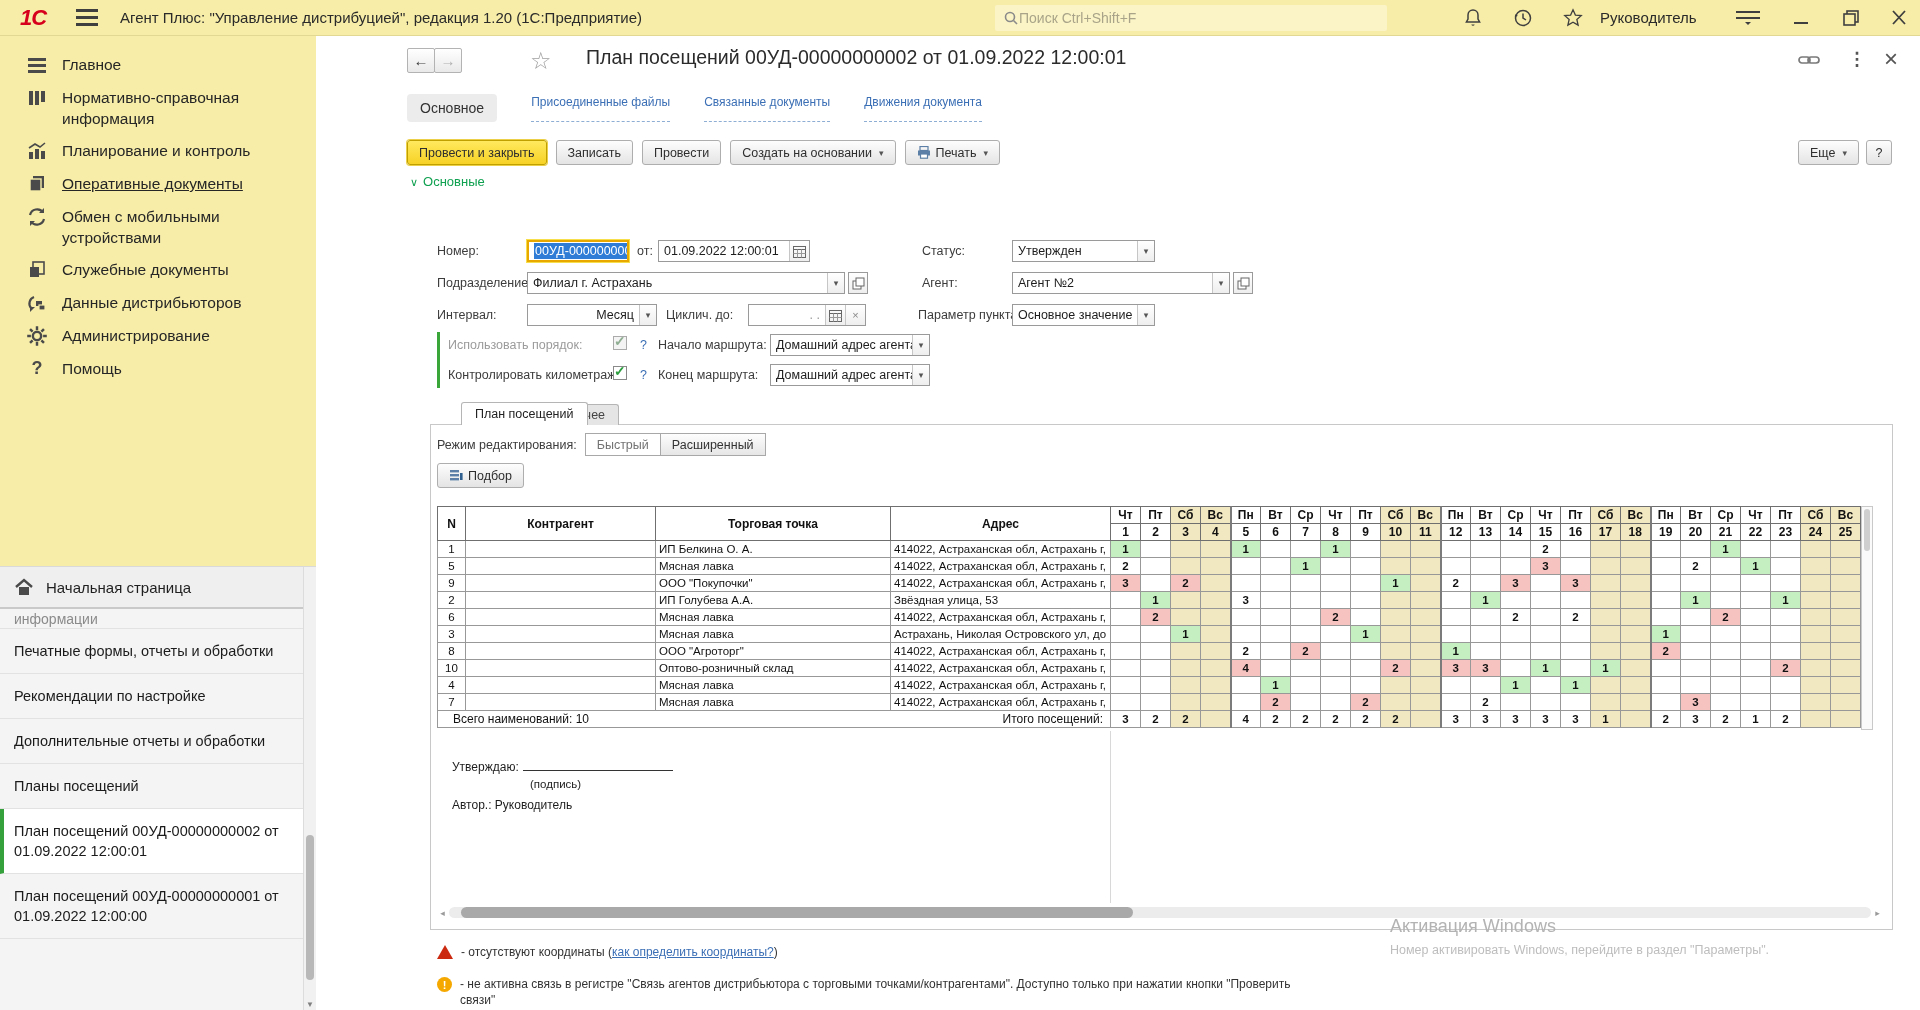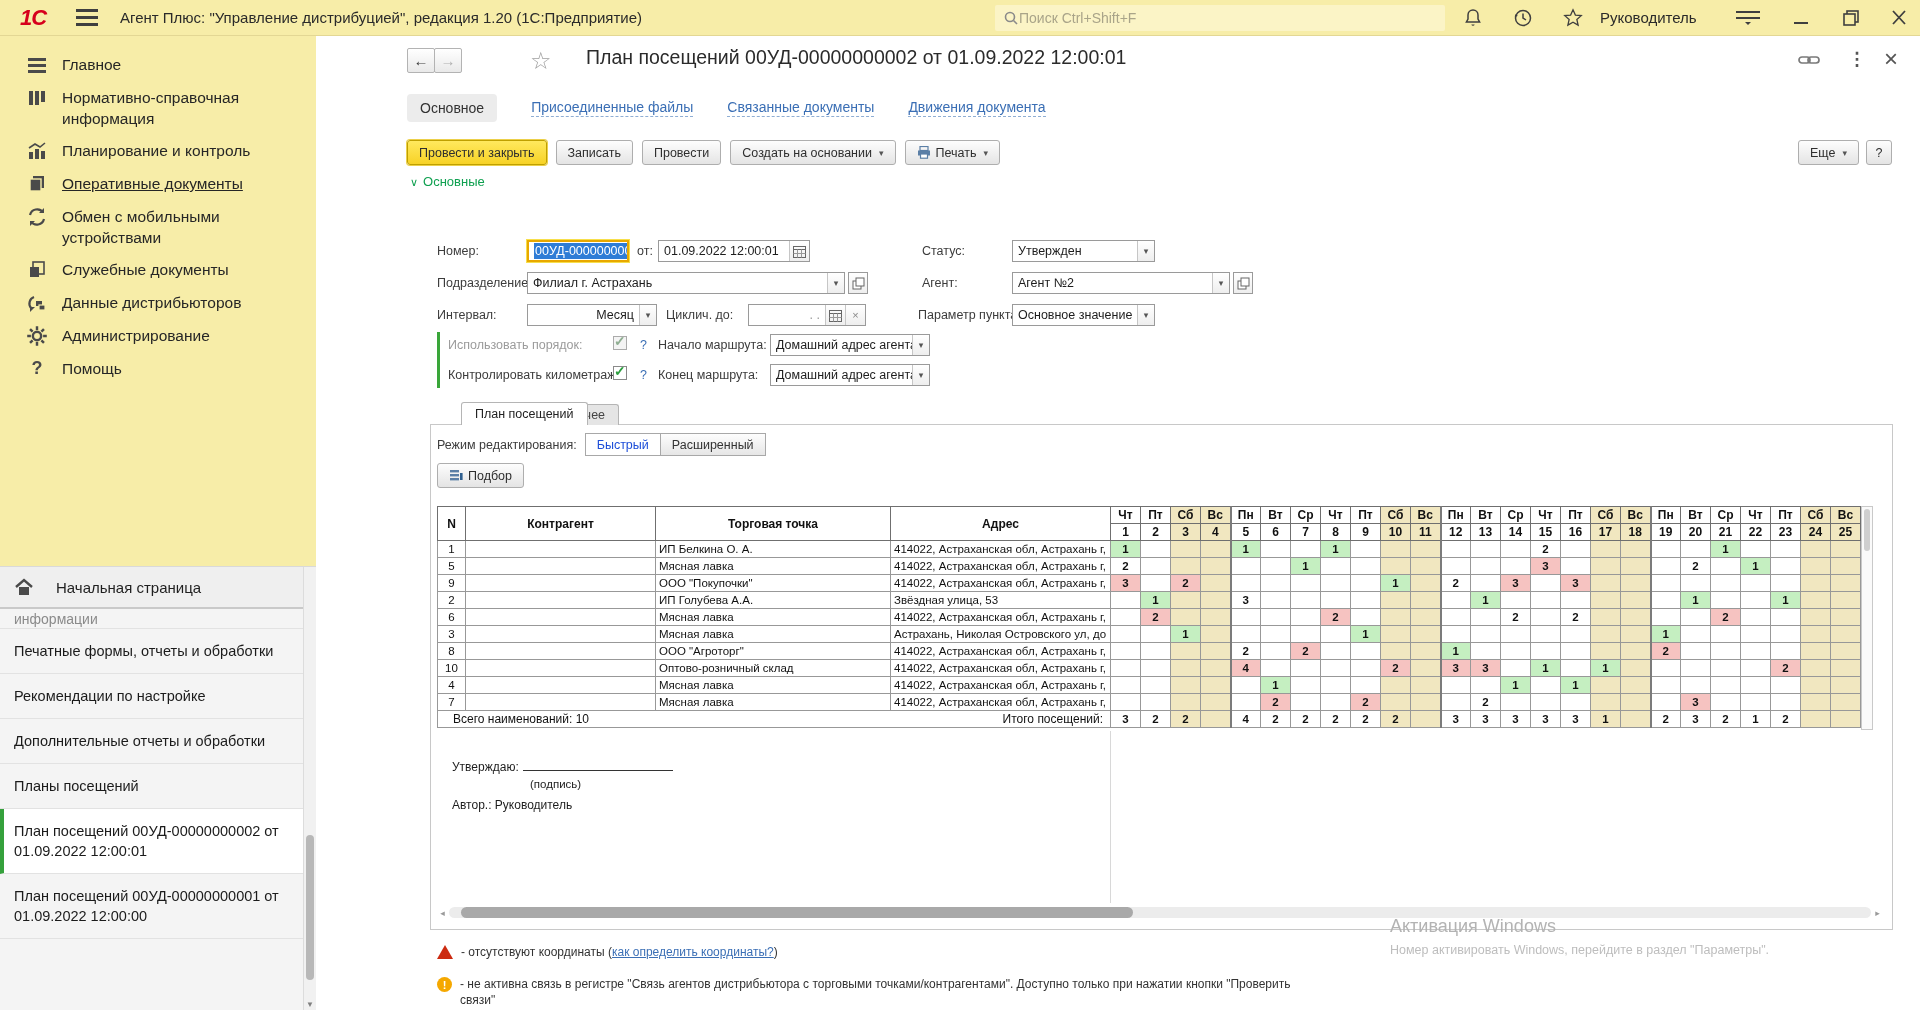--- a/index.html
+++ b/index.html
@@ -8,40 +8,40 @@
   #screen { position:relative; width:1920px; height:1010px; background:#fff; }
 
   
   .topbar { position:absolute; left:0; top:0; width:1920px; height:36px; background:#F7EDA8;
     border-bottom:1px solid #E3D794; z-index:30; }
   .logo-1c { position:absolute; left:20px; top:5px; font-size:22px; font-weight:bold; font-style:italic;
     color:#D6001C; letter-spacing:-1px; }
   .top-burger { position:absolute; left:76px; top:9px; width:22px; height:17px; cursor:pointer; }
   .top-burger i { display:block; height:3px; background:#3f3f3f; margin-bottom:4px; }
   .top-title { position:absolute; left:120px; top:9px; font-size:15px; color:#2a2a2a; white-space:nowrap; }
-  .searchbox { position:absolute; left:995px; top:5px; width:450px; height:26px; background:#FBF4C6;
+  .searchbox { position:absolute; left:995px; top:5px; width:392px; height:26px; background:#FBF4C6;
     border-radius:2px; display:flex; align-items:center; padding:0 8px; }
   .searchbox input { flex:1; border:none; outline:none; background:transparent; font-size:14px; color:#555;
     font-family:"Liberation Sans",sans-serif; }
   .searchbox input::placeholder { color:#A9A489; }
   .top-ico { position:absolute; top:7px; width:24px; height:22px; cursor:pointer; }
   .top-user { position:absolute; left:1600px; top:9px; font-size:15px; color:#2a2a2a; cursor:pointer; }
   .win-btn { position:absolute; top:8px; width:22px; height:20px; cursor:pointer; }
 
   
   .sidebar { position:absolute; left:0; top:36px; width:316px; height:974px; background:#F7EDA8; z-index:20; }
   .side-list { padding:18px 0 0 0; display:flex; flex-direction:column; gap:11px; }
   .side-item { display:flex; align-items:flex-start; gap:14px; padding:0 18px 0 26px; cursor:pointer; }
   .side-item .sicon { width:22px; height:22px; flex:0 0 22px; margin-top:0; }
   .side-item .slabel { font-size:15.5px; color:#262626; line-height:21px; }
   .side-item.active .slabel { text-decoration:underline; }
 
   .side-nav { position:absolute; left:0; top:530px; width:316px; height:444px; background:#F4F4F4;
     border-top:1px solid #D9D9D9; }
-  .home-row { height:42px; background:#EFEFEF; display:flex; align-items:center; gap:22px; padding:0 14px;
+  .home-row { height:42px; background:#EFEFEF; display:flex; align-items:center; gap:12px; padding:0 14px;
     border-bottom:2px solid #C9C9C9; cursor:pointer; }
   .home-row .hlabel { font-size:15px; color:#1f1f1f; }
   .clipped-item { height:20px; overflow:hidden; color:#8a8a8a; font-size:14px; padding:2px 14px;
     border-bottom:1px solid #E2E2E2; }
   .nav-item { padding:12px 30px 12px 14px; font-size:14.5px; color:#1b1b1b; line-height:20px;
     border-bottom:1px solid #E2E2E2; cursor:pointer; }
   .nav-item.selected { background:#FFFFFF; border-left:4px solid #35A13C; padding-left:10px; }
   .side-scroll { position:absolute; right:0; top:0; width:13px; height:444px; background:#F1F1F1;
     border-left:1px solid #DCDCDC; }
   .side-scroll .thumb { position:absolute; left:2px; top:268px; width:8px; height:145px; background:#B8B8B8;
@@ -50,21 +50,21 @@
 
   
   .navbtn { position:absolute; width:28px; height:25px; border:1px solid #b3b3b3;
     background:linear-gradient(#ffffff,#e9e9e9); display:flex; align-items:center; justify-content:center;
     font-size:15px; cursor:pointer; border-radius:2px; }
   .doc-title { position:absolute; left:586px; top:46px; font-size:19.5px; color:#2b2b2b; white-space:nowrap; }
   .hdr-ico { position:absolute; top:50px; cursor:pointer; color:#666; }
 
   .tabs-row { position:absolute; left:407px; top:94px; display:flex; align-items:center; gap:34px; }
   .chip-tab { background:#ECECEC; border-radius:4px; padding:6px 13px; font-size:14px; color:#333; cursor:pointer; }
-  .link-tab { font-size:14px; color:#3B6FB5; border-bottom:1px dashed #8FAED4; padding-bottom:1px; cursor:pointer; }
+  .link-tab { font-size:12px; color:#3B6FB5; border-bottom:1px dashed #8FAED4; padding-bottom:12px; cursor:pointer; }
 
   .toolbar { position:absolute; left:407px; top:140px; display:flex; gap:9px; align-items:center;justify-content:center; }
   .btn { display:inline-flex; align-items:center; gap:5px; height:25px; padding:0 11px;
     background:linear-gradient(#fdfdfd,#e4e4e4); border:1px solid #aeaeae; border-radius:3px;
     font-size:12.5px; color:#2e2e2e; cursor:pointer; white-space:nowrap; }
   .btn.primary { background:linear-gradient(#ffe95e,#f7d226); border:1px solid #bfa000;
     box-shadow:0 0 0 1px #ecd04a; }
   .btn .caret { font-size:9px; color:#555; margin-left:2px; }
   .toolbar-right { position:absolute; right:28px; top:140px; display:flex; gap:7px; }
 
@@ -95,21 +95,21 @@
   .subtab { position:absolute; top:402px; height:23px; display:flex; align-items:center; padding:0 13px;
     font-size:12.5px; border:1px solid #b5b5b5; border-bottom:none; border-radius:3px 3px 0 0; cursor:pointer; }
   .subtab.active { background:#fff; z-index:6; color:#222;margin-left:24px; }
   .subtab.idle { background:#e5e5e5; color:#444; top:404px; height:21px; }
   .panel { position:absolute; left:430px; top:424px; width:1463px; height:506px; background:#fff;
     border:1px solid #C8C8C8; }
 
   .mode-row { position:absolute; left:437px; top:433px; display:flex; align-items:center; font-size:12.5px; color:#3c3c3c; }
   .mode-btn { height:23px; display:flex; align-items:center; padding:0 11px; border:1px solid #a8a8a8;
     background:linear-gradient(#fdfdfd,#e6e6e6); cursor:pointer; font-size:12.5px; color:#333; }
-  .mode-btn.on { background:#fff; color:#1d4ed8; }
+  .mode-btn.on { background:#fff; color:#737373; }
   .mode-btn + .mode-btn { border-left:none; }
 
   .pick-btn { position:absolute; left:437px; top:463px; }
 
   
   table.plan { position:absolute; left:437px; top:506px; border-collapse:collapse; table-layout:fixed;
     font-size:11.5px; color:#111; }
   table.plan th { border:1px solid #6f6f6f; background:#fff; font-weight:bold; font-size:12px;
     height:17px; padding:0 2px; overflow:hidden; white-space:nowrap; }
   table.plan td { border:1px solid #989898; height:17px; padding:0 3px; overflow:hidden;

